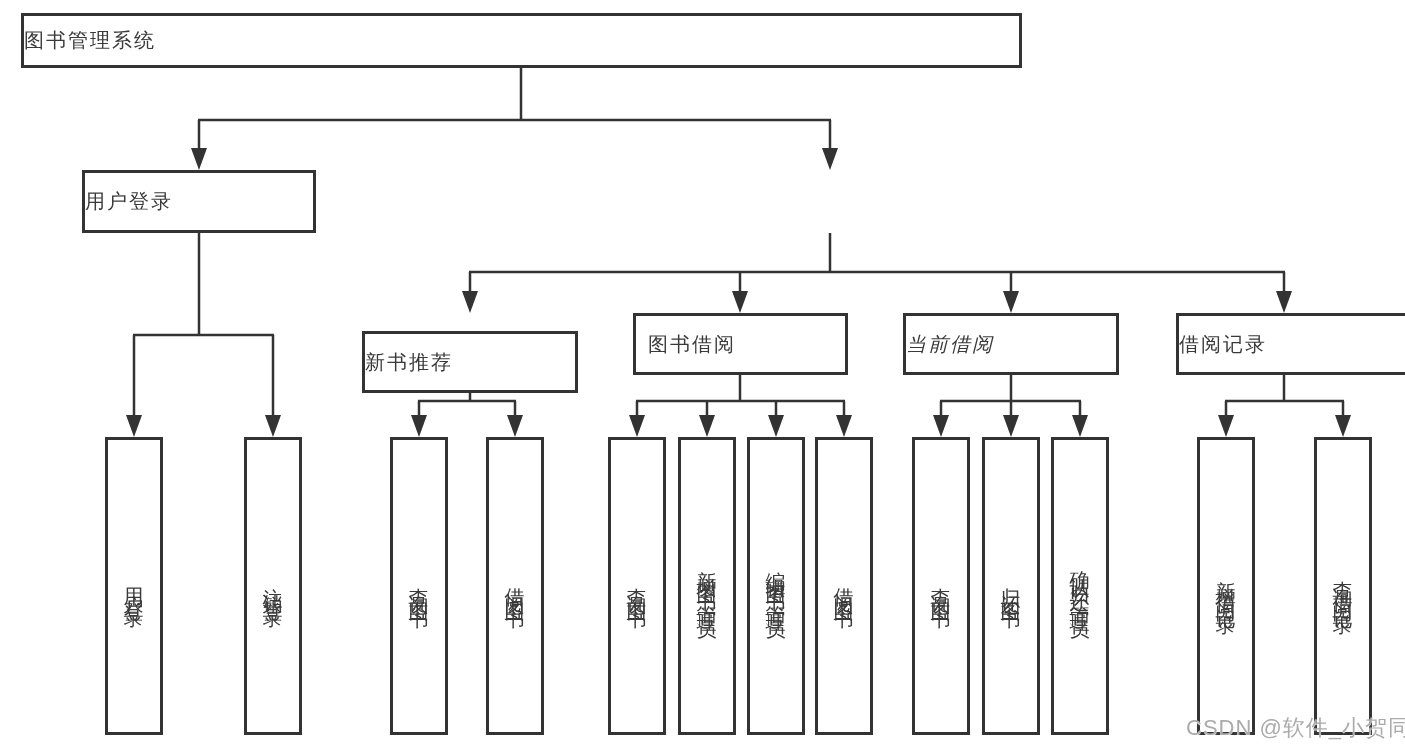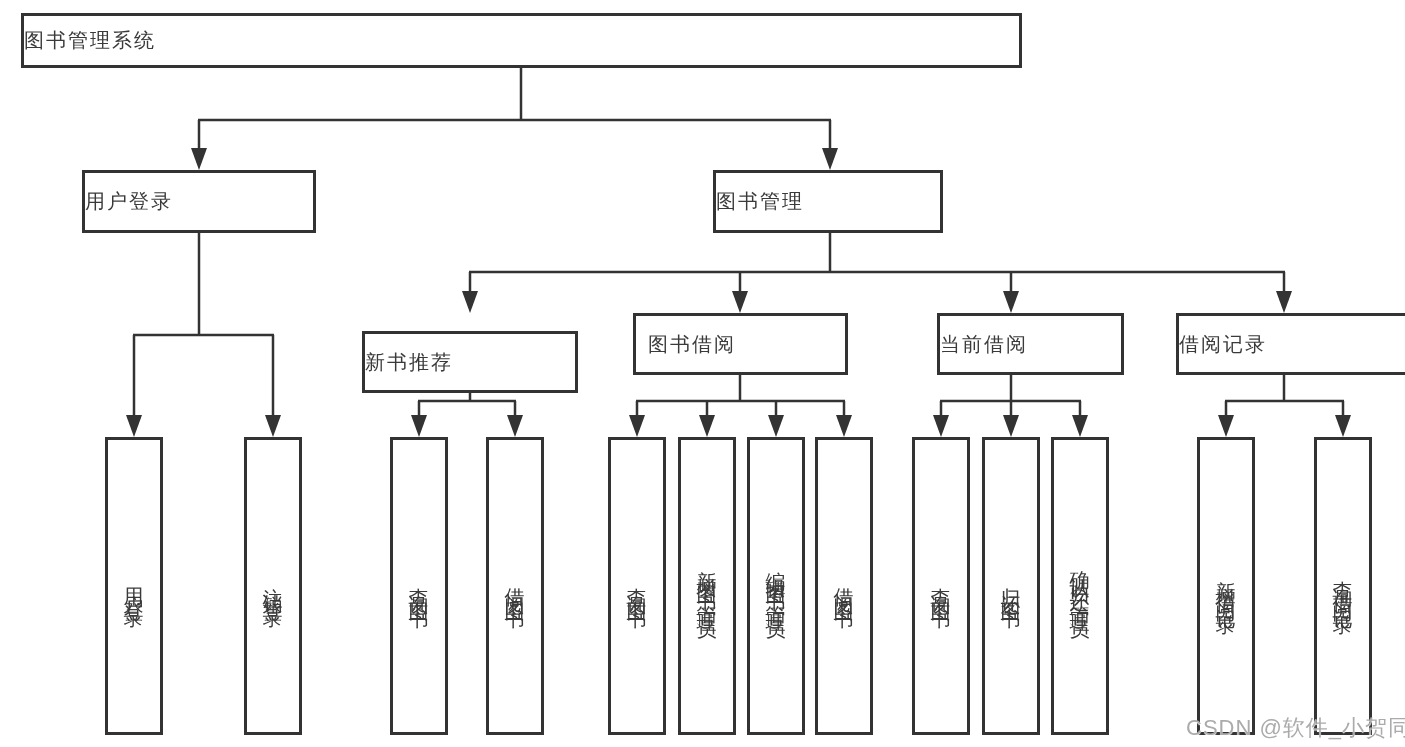--- a/index.html
+++ b/index.html
@@ -134,31 +134,28 @@
     </g>
   </svg>
 
   <div class="hbox" style="left:21px; top:13px; width:1001px; height:55px;">
     <span>图书管理系统</span>
   </div>
 
   <div class="hbox" style="left:82px; top:170px; width:234px; height:63px;">
     <span>用户登录</span>
   </div>
-  <div class="hbox" style="left:713px; top:170px; width:230px; height:63px;">
-    <span>图书管理</span>
-  </div>
 
   <div class="hbox" style="left:362px; top:331px; width:216px; height:62px;">
     <span>新书推荐</span>
   </div>
   <div class="hbox" style="left:633px; top:313px; width:215px; height:62px;padding-left:12px;">
     <span>图书借阅</span>
   </div>
-  <div class="hbox" style="left:937px; top:313px; width:187px; height:62px;">
+  <div class="hbox" style="left:903px; top:313px; width:216px; height:62px;font-style:italic;">
     <span>当前借阅</span>
   </div>
   <div class="hbox" style="left:1176px; top:313px; width:252px; height:62px;">
     <span>借阅记录</span>
   </div>
 
   <div class="vbox" style="left:105px;">
     <span class="vtext">用户登录</span>
   </div>
   <div class="vbox" style="left:244px;">

